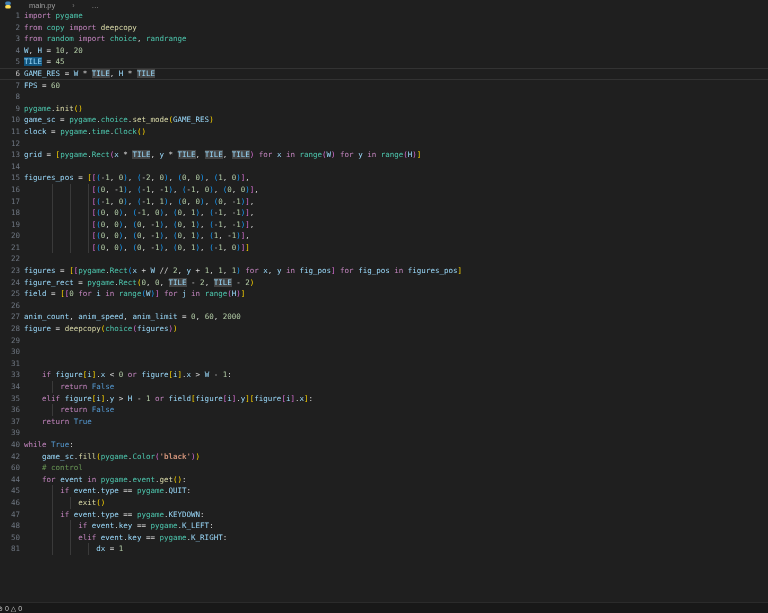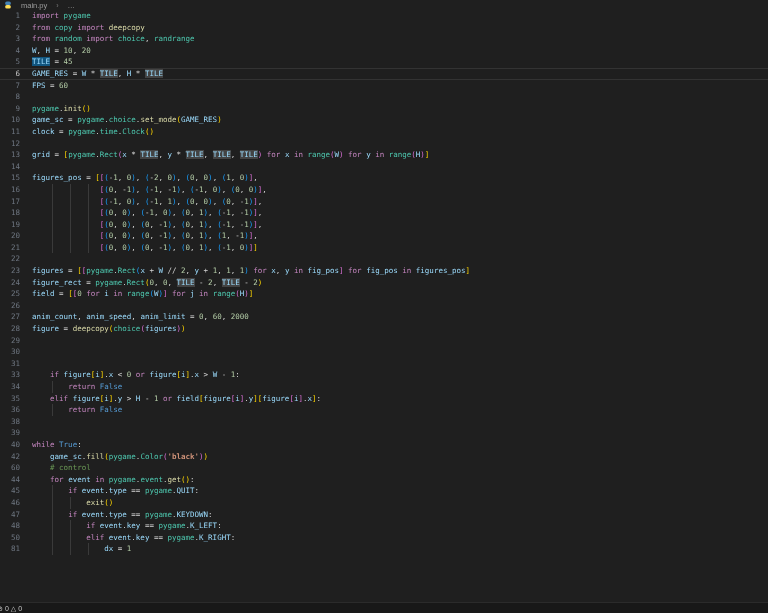--- a/index.html
+++ b/index.html
@@ -1,39 +1,39 @@
 <!DOCTYPE html>
 <html><head>
 <meta charset="utf-8">
 <style>
   * { margin:0; padding:0; box-sizing:border-box; }
   html,body { width:768px; height:613px; overflow:hidden; }
   body { background:#1f1f1f; font-family:"Liberation Sans", sans-serif; }
 
   
   .breadcrumbs{
-    height:10px; display:flex; align-items:center; gap:9px;
+    height:10px; display:flex; align-items:center; gap:17px;
     padding-left:4px; font-size:7.5px; color:#9d9d9d; background:#1f1f1f;
   }
   .crumb-icon svg{ display:block; }
   .crumb-sep{ color:#7a7a7a; font-size:7px; }
 
   
   .editor{ height:592px; overflow:hidden; background:#1f1f1f; }
   .line{
     display:flex; height:11.6px; line-height:11.6px;
     font-family:"DejaVu Sans Mono", monospace; font-size:7.5px; white-space:pre;
   }
   .line.cur{ box-shadow: inset 0 1px 0 #333333, inset 0 -1px 0 #333333; }
   .ln{
     flex:none; width:20px; text-align:right; color:#6e7681;
     font-size:7.5px; user-select:none;
   }
   .cur .ln{ color:#c6c6c6; }
-  .codetxt{ position:relative; padding-left:12px; flex:1; white-space:pre; }
+  .codetxt{ position:relative; padding-left:4px; flex:1; white-space:pre; }
   .guide{ position:absolute; top:0; bottom:0; width:1px; background:#3a3a3a; }
 
   
   .tk-k { color:#C586C0; }                 
   .tk-kb{ color:#569CD6; }                 
   .tk-v { color:#9CDCFE; }                 
   .tk-m { color:#4EC9B0; }                 
   .tk-f { color:#DCDCAA; }                 
   .tk-n { color:#B5CEA8; }                 
   .tk-s { color:#CE9178;font-weight:bold; }                 
@@ -100,21 +100,21 @@
       <div class="line"><span class="ln">26</span><span class="codetxt"></span></div>
       <div class="line"><span class="ln">27</span><span class="codetxt"><span class="tk-v">anim_count</span><span class="tk-o">, </span><span class="tk-v">anim_speed</span><span class="tk-o">, </span><span class="tk-v">anim_limit</span><span class="tk-o"> = </span><span class="tk-n">0</span><span class="tk-o">, </span><span class="tk-n">60</span><span class="tk-o">, </span><span class="tk-n">2000</span></span></div>
       <div class="line"><span class="ln">28</span><span class="codetxt"><span class="tk-v">figure</span><span class="tk-o"> = </span><span class="tk-f">deepcopy</span><span class="tk-b1">(</span><span class="tk-m">choice</span><span class="tk-b2">(</span><span class="tk-v">figures</span><span class="tk-b2">)</span><span class="tk-b1">)</span></span></div>
       <div class="line"><span class="ln">29</span><span class="codetxt"></span></div>
       <div class="line"><span class="ln">30</span><span class="codetxt"></span></div>
       <div class="line"><span class="ln">31</span><span class="codetxt"></span></div>
       <div class="line"><span class="ln">33</span><span class="codetxt">    <span class="tk-k">if </span><span class="tk-v">figure</span><span class="tk-b1">[</span><span class="tk-v">i</span><span class="tk-b1">]</span><span class="tk-o">.</span><span class="tk-v">x</span><span class="tk-o"> &lt; </span><span class="tk-n">0</span><span class="tk-k"> or </span><span class="tk-v">figure</span><span class="tk-b1">[</span><span class="tk-v">i</span><span class="tk-b1">]</span><span class="tk-o">.</span><span class="tk-v">x</span><span class="tk-o"> &gt; </span><span class="tk-v">W</span><span class="tk-o"> - </span><span class="tk-n">1</span><span class="tk-o">:</span></span></div>
       <div class="line"><span class="ln">34</span><span class="codetxt"><i class="guide" style="left: calc(4ch + 14px);"></i>        <span class="tk-k">return </span><span class="tk-kb">False</span></span></div>
       <div class="line"><span class="ln">35</span><span class="codetxt">    <span class="tk-k">elif </span><span class="tk-v">figure</span><span class="tk-b1">[</span><span class="tk-v">i</span><span class="tk-b1">]</span><span class="tk-o">.</span><span class="tk-v">y</span><span class="tk-o"> &gt; </span><span class="tk-v">H</span><span class="tk-o"> - </span><span class="tk-n">1</span><span class="tk-k"> or </span><span class="tk-v">field</span><span class="tk-b1">[</span><span class="tk-v">figure</span><span class="tk-b2">[</span><span class="tk-v">i</span><span class="tk-b2">]</span><span class="tk-o">.</span><span class="tk-v">y</span><span class="tk-b1">]</span><span class="tk-b1">[</span><span class="tk-v">figure</span><span class="tk-b2">[</span><span class="tk-v">i</span><span class="tk-b2">]</span><span class="tk-o">.</span><span class="tk-v">x</span><span class="tk-b1">]</span><span class="tk-o">:</span></span></div>
       <div class="line"><span class="ln">36</span><span class="codetxt"><i class="guide" style="left: calc(4ch + 14px);"></i>        <span class="tk-k">return </span><span class="tk-kb">False</span></span></div>
-      <div class="line"><span class="ln">38</span><span class="codetxt"></span></div>
+      <div class="line"><span class="ln">37</span><span class="codetxt">    <span class="tk-k">return </span><span class="tk-kb">True</span></span></div>
       <div class="line"><span class="ln">39</span><span class="codetxt"></span></div>
       <div class="line"><span class="ln">40</span><span class="codetxt"><span class="tk-k">while </span><span class="tk-kb">True</span><span class="tk-o">:</span></span></div>
       <div class="line"><span class="ln">42</span><span class="codetxt">    <span class="tk-v">game_sc</span><span class="tk-o">.</span><span class="tk-f">fill</span><span class="tk-b1">(</span><span class="tk-m">pygame</span><span class="tk-o">.</span><span class="tk-m">Color</span><span class="tk-b2">(</span><span class="tk-s">'black'</span><span class="tk-b2">)</span><span class="tk-b1">)</span></span></div>
       <div class="line"><span class="ln">60</span><span class="codetxt">    <span class="tk-c"># control</span></span></div>
       <div class="line"><span class="ln">44</span><span class="codetxt">    <span class="tk-k">for </span><span class="tk-v">event</span><span class="tk-k"> in </span><span class="tk-m">pygame</span><span class="tk-o">.</span><span class="tk-m">event</span><span class="tk-o">.</span><span class="tk-f">get</span><span class="tk-b1">()</span><span class="tk-o">:</span></span></div>
       <div class="line"><span class="ln">45</span><span class="codetxt"><i class="guide" style="left: calc(4ch + 14px);"></i>        <span class="tk-k">if </span><span class="tk-v">event</span><span class="tk-o">.</span><span class="tk-v">type</span><span class="tk-o"> == </span><span class="tk-m">pygame</span><span class="tk-o">.</span><span class="tk-v">QUIT</span><span class="tk-o">:</span></span></div>
       <div class="line"><span class="ln">46</span><span class="codetxt"><i class="guide" style="left: calc(4ch + 14px);"></i><i class="guide" style="left: calc(8ch + 14px);"></i>            <span class="tk-f">exit</span><span class="tk-b1">()</span></span></div>
       <div class="line"><span class="ln">47</span><span class="codetxt"><i class="guide" style="left: calc(4ch + 14px);"></i>        <span class="tk-k">if </span><span class="tk-v">event</span><span class="tk-o">.</span><span class="tk-v">type</span><span class="tk-o"> == </span><span class="tk-m">pygame</span><span class="tk-o">.</span><span class="tk-v">KEYDOWN</span><span class="tk-o">:</span></span></div>
       <div class="line"><span class="ln">48</span><span class="codetxt"><i class="guide" style="left: calc(4ch + 14px);"></i><i class="guide" style="left: calc(8ch + 14px);"></i>            <span class="tk-k">if </span><span class="tk-v">event</span><span class="tk-o">.</span><span class="tk-v">key</span><span class="tk-o"> == </span><span class="tk-m">pygame</span><span class="tk-o">.</span><span class="tk-v">K_LEFT</span><span class="tk-o">:</span></span></div>
       <div class="line"><span class="ln">50</span><span class="codetxt"><i class="guide" style="left: calc(4ch + 14px);"></i><i class="guide" style="left: calc(8ch + 14px);"></i>            <span class="tk-k">elif </span><span class="tk-v">event</span><span class="tk-o">.</span><span class="tk-v">key</span><span class="tk-o"> == </span><span class="tk-m">pygame</span><span class="tk-o">.</span><span class="tk-v">K_RIGHT</span><span class="tk-o">:</span></span></div>

